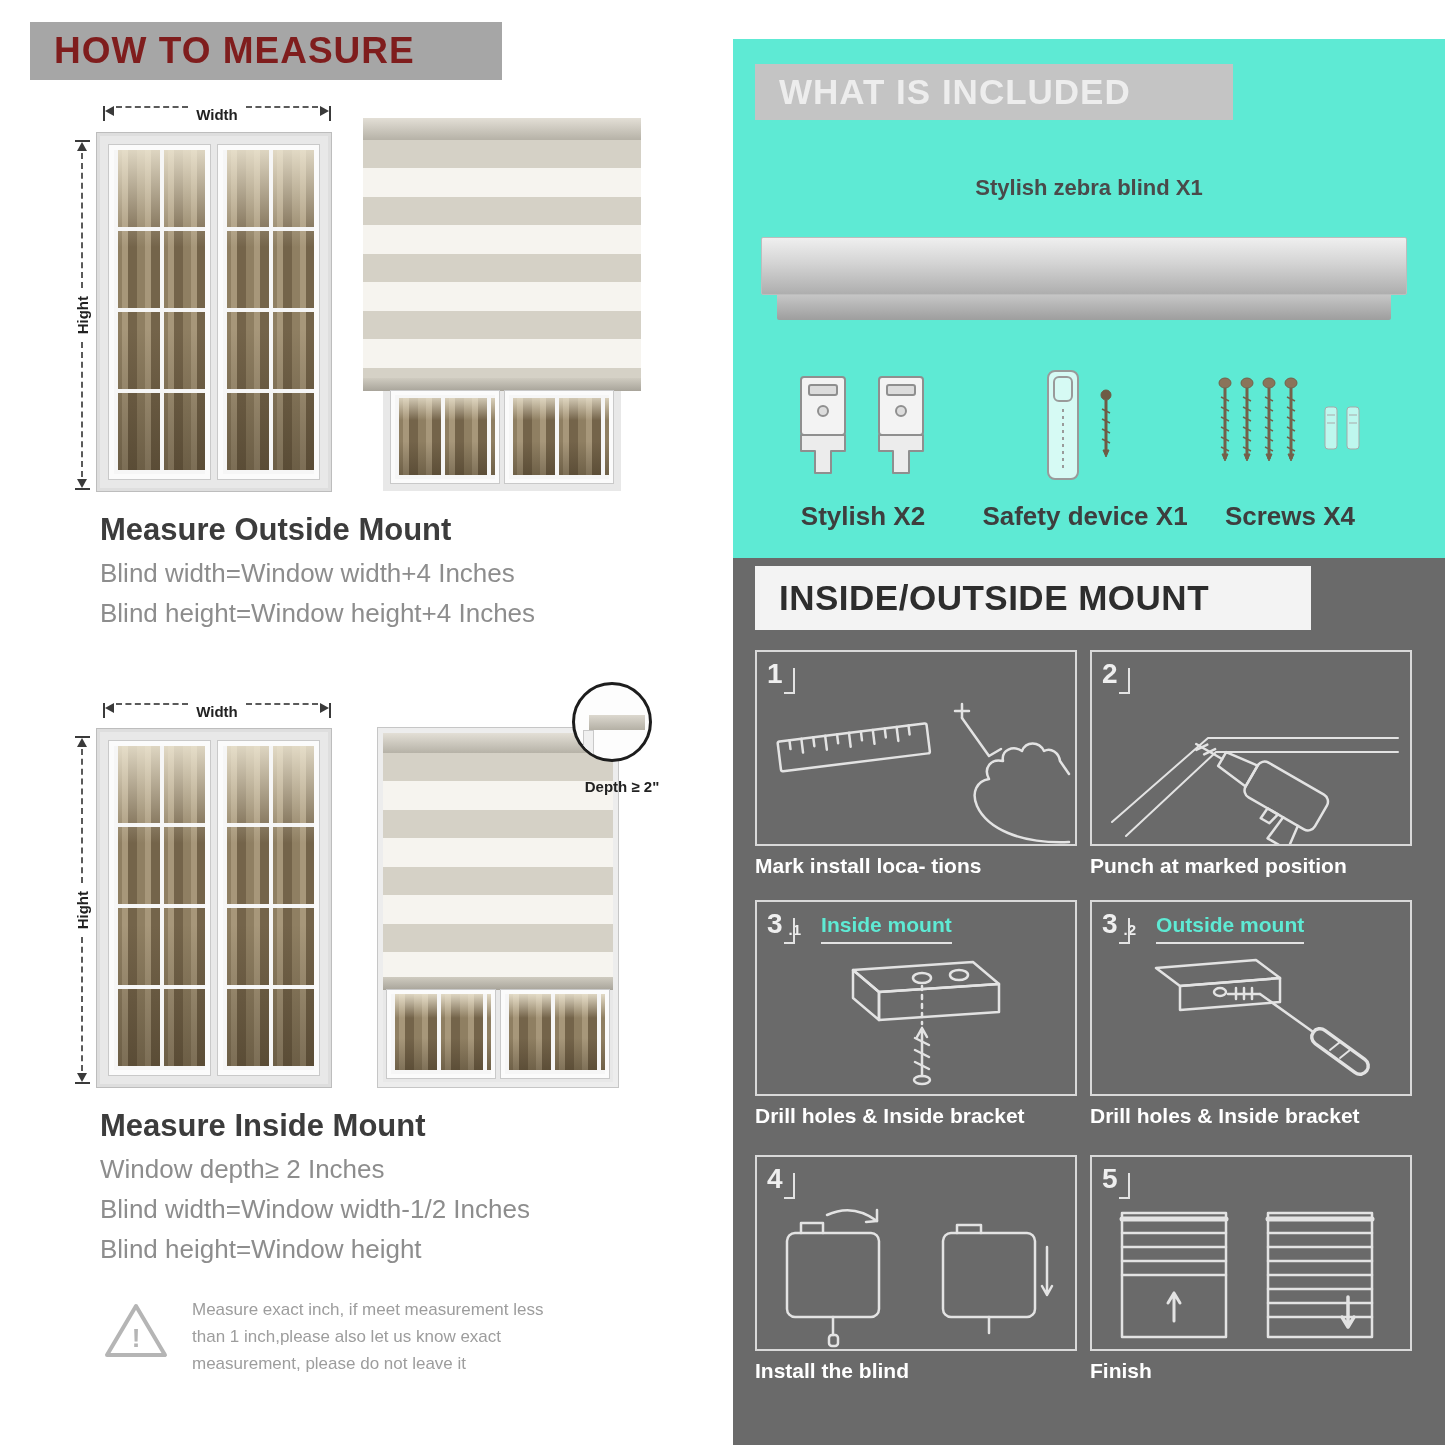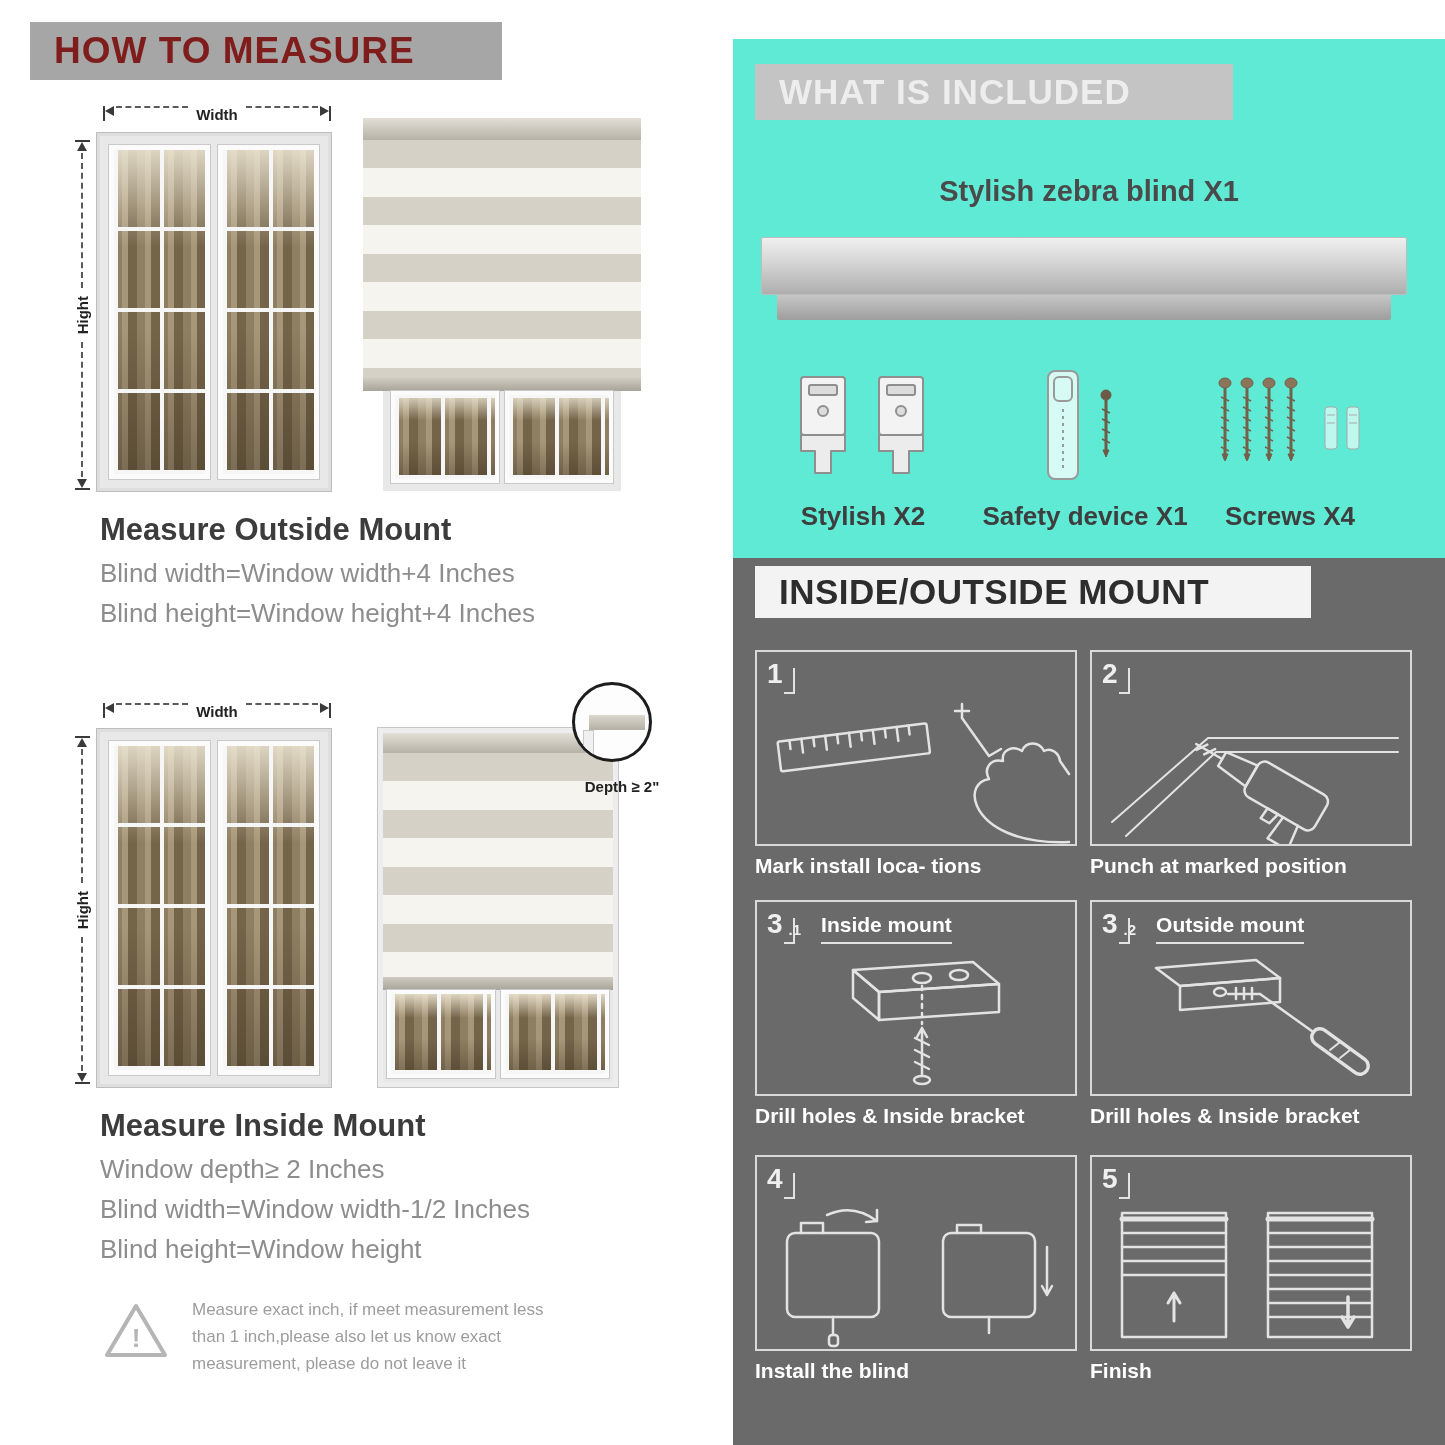--- a/index.html
+++ b/index.html
@@ -62,38 +62,38 @@
   .depth-circle { position:absolute; width:80px; height:80px; border:3px solid #1d1d1d;
                   border-radius:50%; background:#fdfdfd; overflow:hidden; }
   .depth-corner-h { position:absolute; left:14px; top:30px; width:56px; height:15px;
                     background:linear-gradient(180deg,#dcd8cf,#b4b0a5); }
   .depth-corner-v { position:absolute; left:8px; top:45px; width:11px; height:30px;
                     background:#f0f0f0; border:1px solid #c9c9c9; }
   .depth-label { position:absolute; font-size:15px; font-weight:bold; color:#222; text-align:center; }
 
   
   .right-top { position:absolute; left:733px; top:0; width:712px; height:545px; background:#5eead4;margin-top:39px; }
-  .blind-label { position:absolute; left:0; right:0; text-align:center; font-size:29px; font-weight:bold; color:#4a4a4a; }
+  .blind-label { position:absolute; left:0; right:0; text-align:center; font-size:22px; font-weight:bold; color:#4a4a4a; }
   .headrail { position:absolute; background:linear-gradient(180deg,#efefef 0%,#d4d4d4 45%,#aeaeae 100%);
               border:1px solid #bdbdbd; border-radius:2px; }
   .headrail-under { position:absolute; background:linear-gradient(180deg,#c6c6c6,#9e9e9e); border-radius:0 0 2px 2px; }
   .item-label { position:absolute; font-size:26px; font-weight:bold; color:#3e3e3e; text-align:center; white-space:nowrap; }
   .icon-row { position:absolute; display:flex; gap:14px; align-items:flex-end; }
 
   
   .right-bottom { position:absolute; left:733px; top:558px; width:712px; height:887px; background:#6a6a6a; }
   .step-wrap { position:absolute; width:322px; }
   .step-box { height:196px; border:2px solid #d9d9d9; position:relative; overflow:hidden; }
   .step-head { position:absolute; top:6px; left:10px; display:flex; align-items:flex-end; gap:4px; z-index:2; }
   .step-num { position:relative; font-size:28px; font-weight:bold; color:#efefef; padding:0 12px 4px 0; }
   .step-num::after { content:''; position:absolute; right:0; top:10px; bottom:0; width:9px;
                      border-right:2px solid #e3e3e3; border-bottom:2px solid #e3e3e3; }
   .step-sub { font-size:15px; font-weight:bold; color:#efefef; padding-bottom:6px; margin-left:-10px; }
   .step-sub:empty { display:none; }
-  .step-inline-label { font-size:21px; font-weight:bold; color:#ffffff; margin-left:16px; padding-bottom:5px;
+  .step-inline-label { font-size:21px; font-weight:bold; color:#5eead4; margin-left:16px; padding-bottom:5px;
                        border-bottom:2px solid #e3e3e3; }
   .step-inline-label:empty { display:none; }
   .step-art { position:absolute; left:0; bottom:0; }
   .step-caption { margin-top:8px; font-size:21px; font-weight:bold; color:#ffffff; white-space:nowrap; }
 </style>
 </head>
 <body>
 
 <div class="page">
 
@@ -277,21 +277,21 @@
       </g>
     </svg>
 
     <div class="item-label" style="left:40px;top:462px;width:180px;">Stylish X2</div>
     <div class="item-label" style="left:242px;top:462px;width:220px;">Safety device X1</div>
     <div class="item-label" style="left:462px;top:462px;width:190px;">Screws X4</div>
   </section>
 
   <section class="right-bottom">
 
-    <div class="banner banner-mount" style="left:22px;top:8px;width:556px;height:52px;">
+    <div class="banner banner-mount" style="left:22px;top:8px;width:556px;height:64px;">
       <span>INSIDE/OUTSIDE MOUNT</span>
     </div>
 
     <div class="step-wrap" style="left:22px;top:92px;">
       <div class="step-box">
         <div class="step-head">
           <span class="step-num">1</span>
 
         </div>
         <svg class="step-art" width="316" height="150" viewBox="0 0 316 150">

